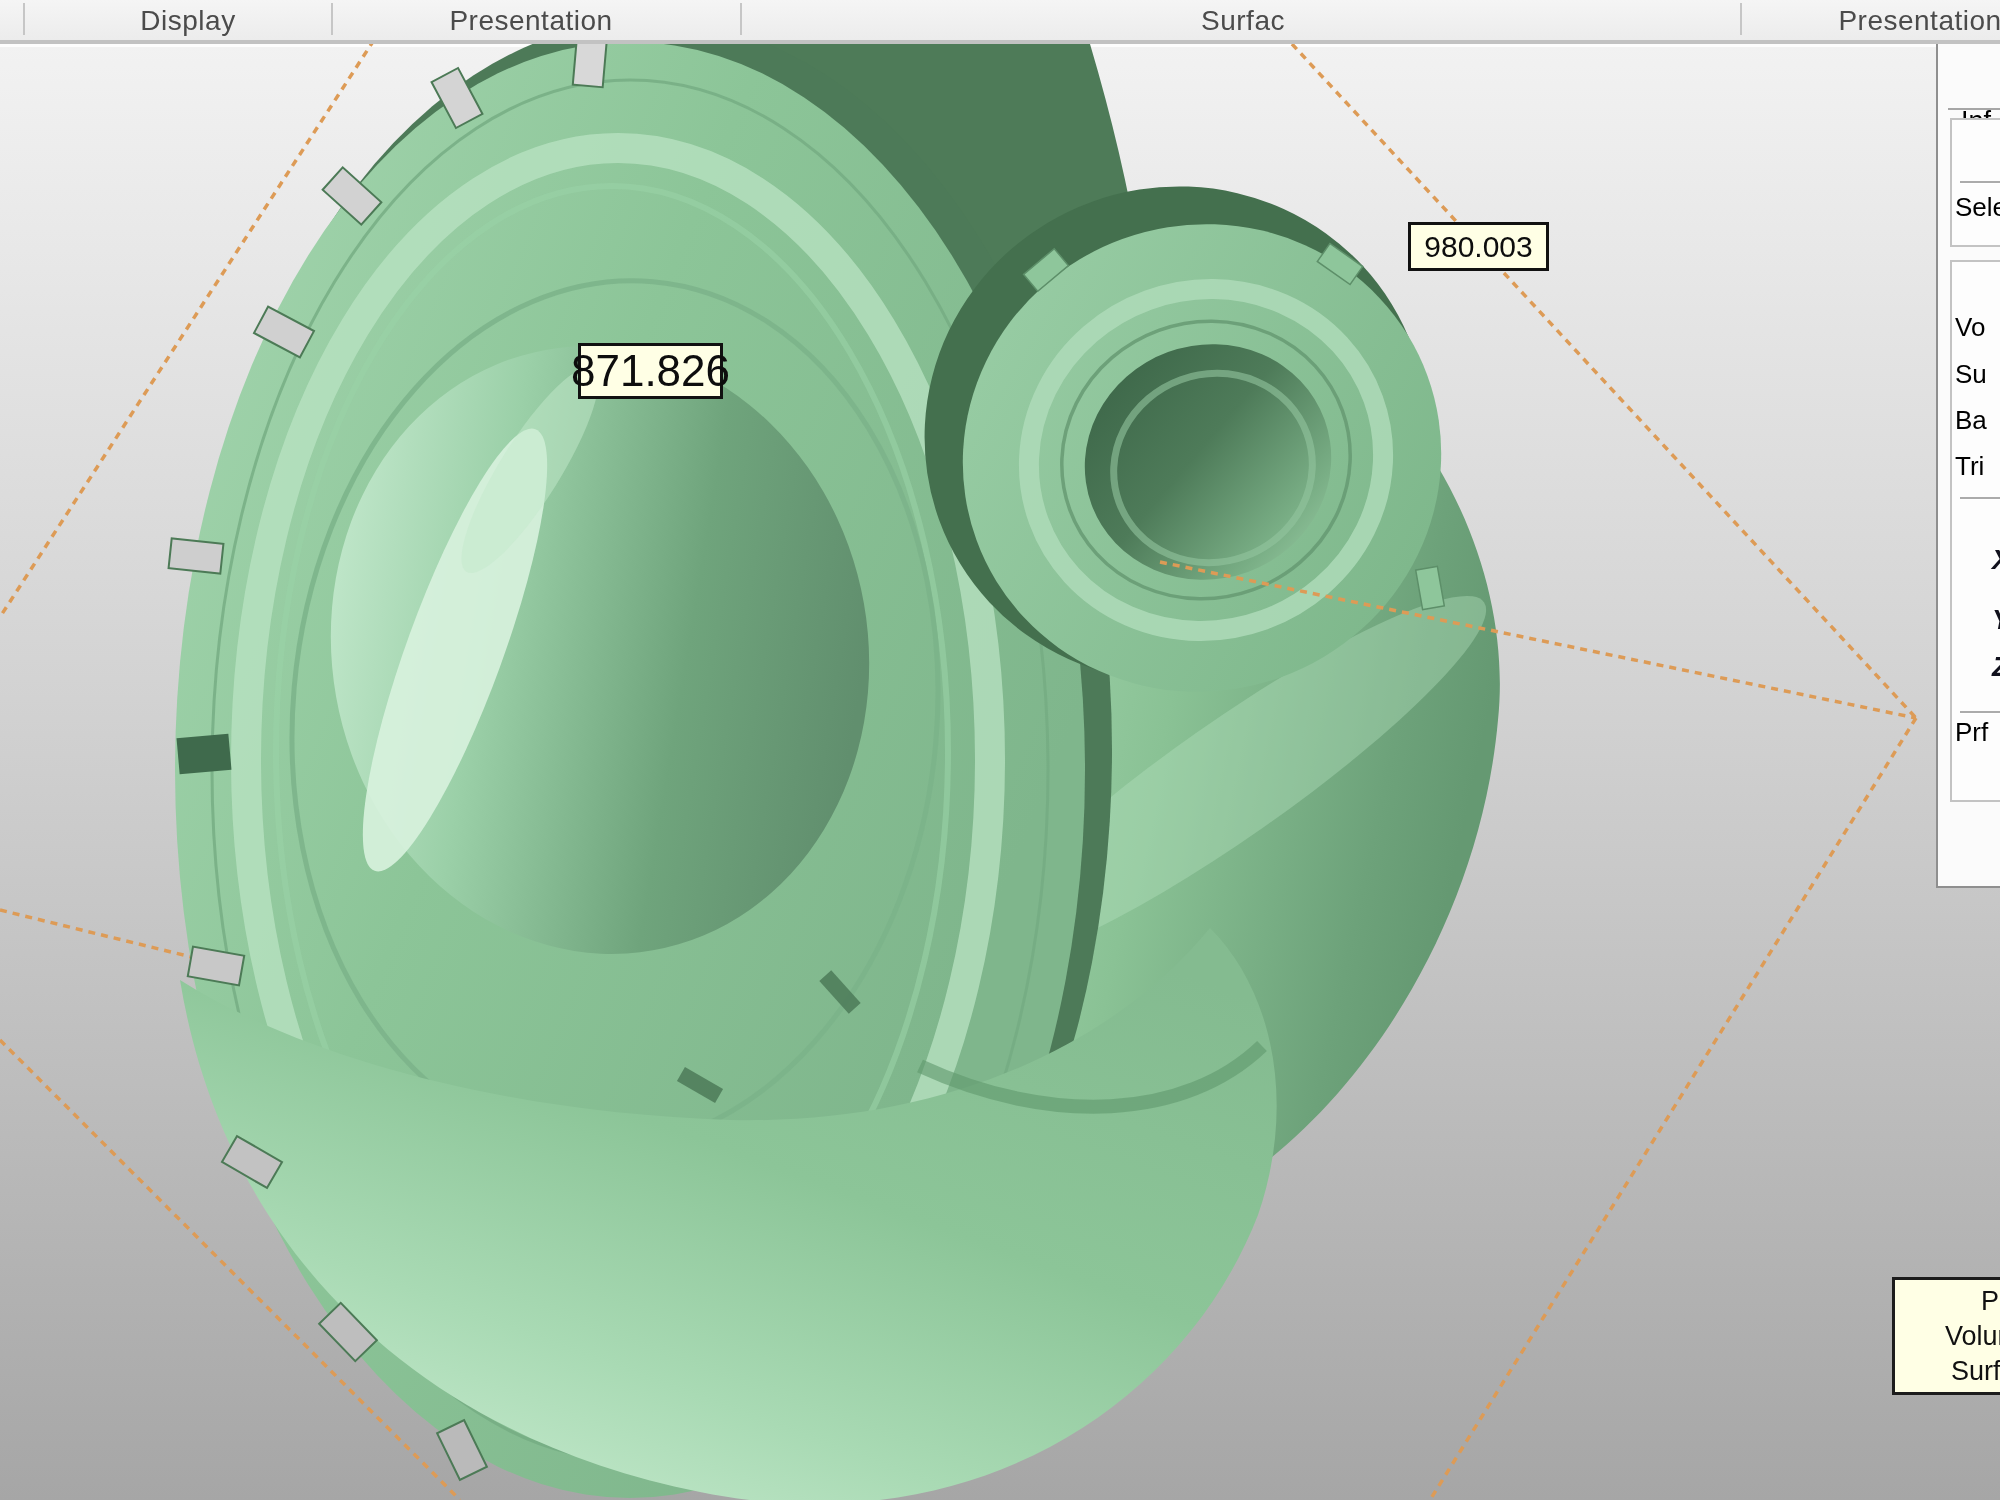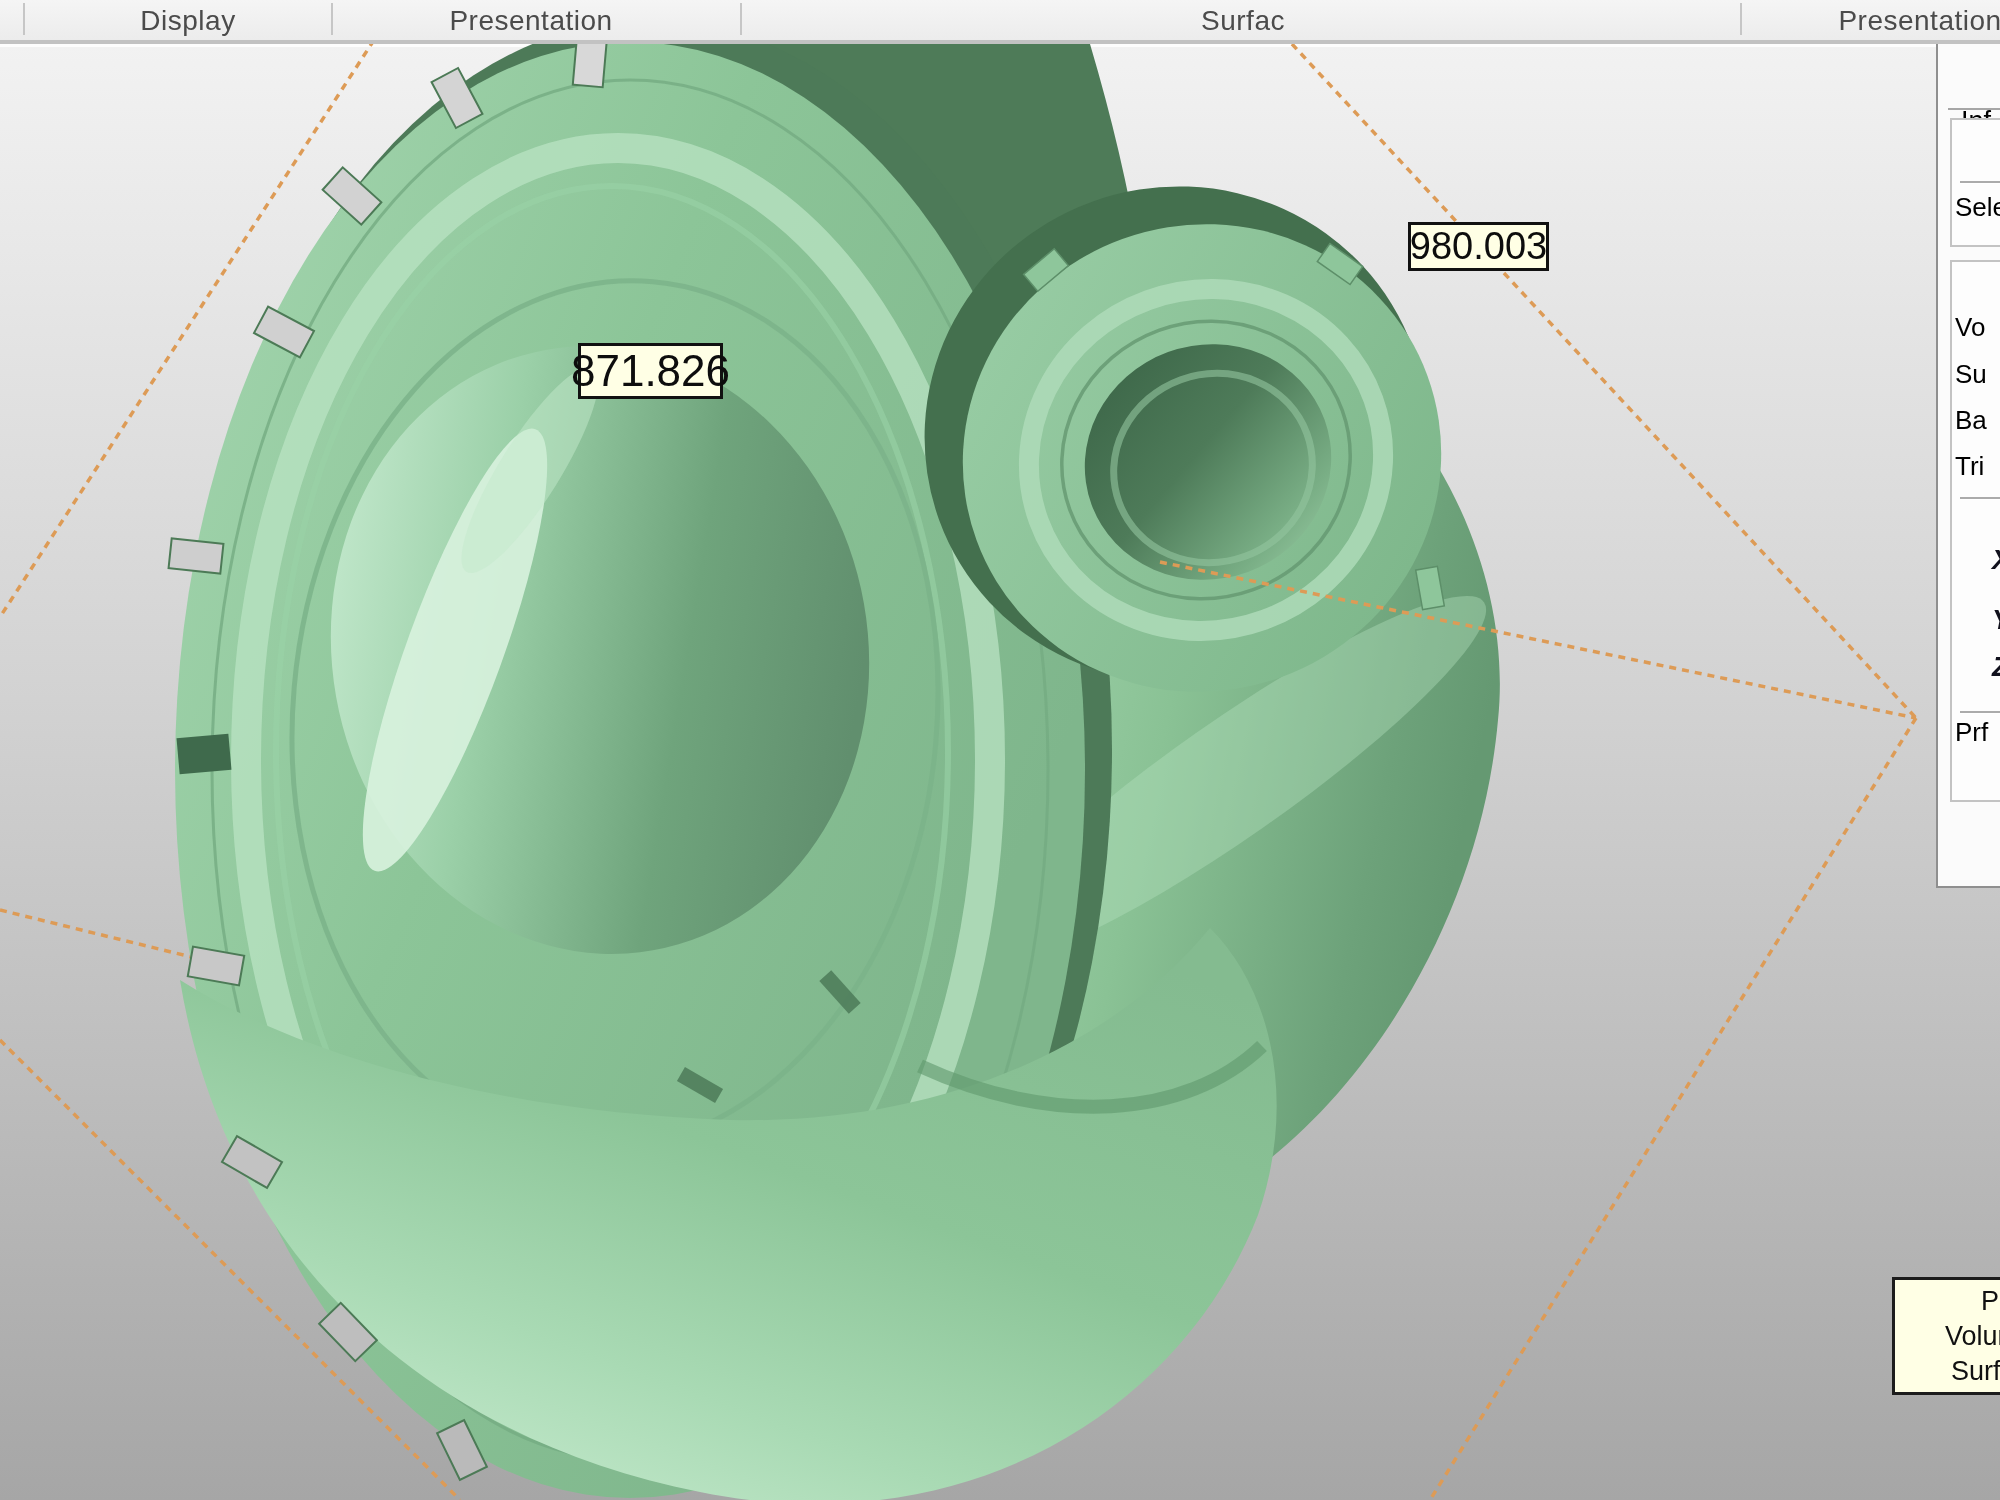--- a/index.html
+++ b/index.html
@@ -21,21 +21,21 @@
   .menu-sep{position:absolute;top:3px;width:2px;height:32px;background:#c6c6c6;}
   
   .scene{position:absolute;left:0;top:44px;width:2000px;height:1456px;z-index:1;}
   
   .dim-label{
     position:absolute;background:#ffffe5;border:3px solid #111;
     color:#0d0d0d;text-align:center;z-index:20;
     display:flex;align-items:center;justify-content:center;
   }
   #dim1{left:578px;top:343px;width:139px;height:50px;font-size:44px;}
-  #dim2{left:1408px;top:222px;width:135px;height:43px;font-size:38px;}
+  #dim2{left:1408px;top:222px;width:135px;height:43px;font-size:30px;}
   
   .panel{
     position:absolute;left:1936px;top:44px;width:64px;height:842px;
     background:#fbfbfb;border-left:2px solid #8f8f8f;border-bottom:2px solid #8f8f8f;
     z-index:25;color:#000;
   }
   .panel .ptitle{position:absolute;left:23px;top:62px;font-size:27px;}
   .hline{position:absolute;left:10px;right:0;height:0;border-top:2px solid #a6a6a6;}
   .gbox{
     position:absolute;left:12px;right:-2px;

